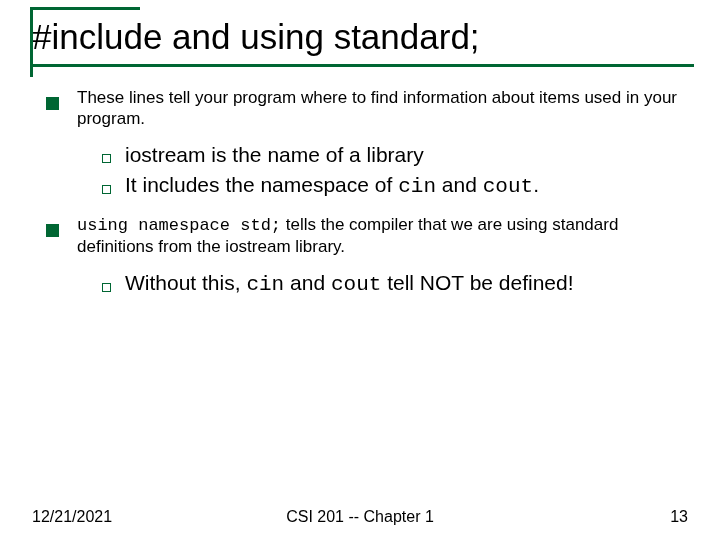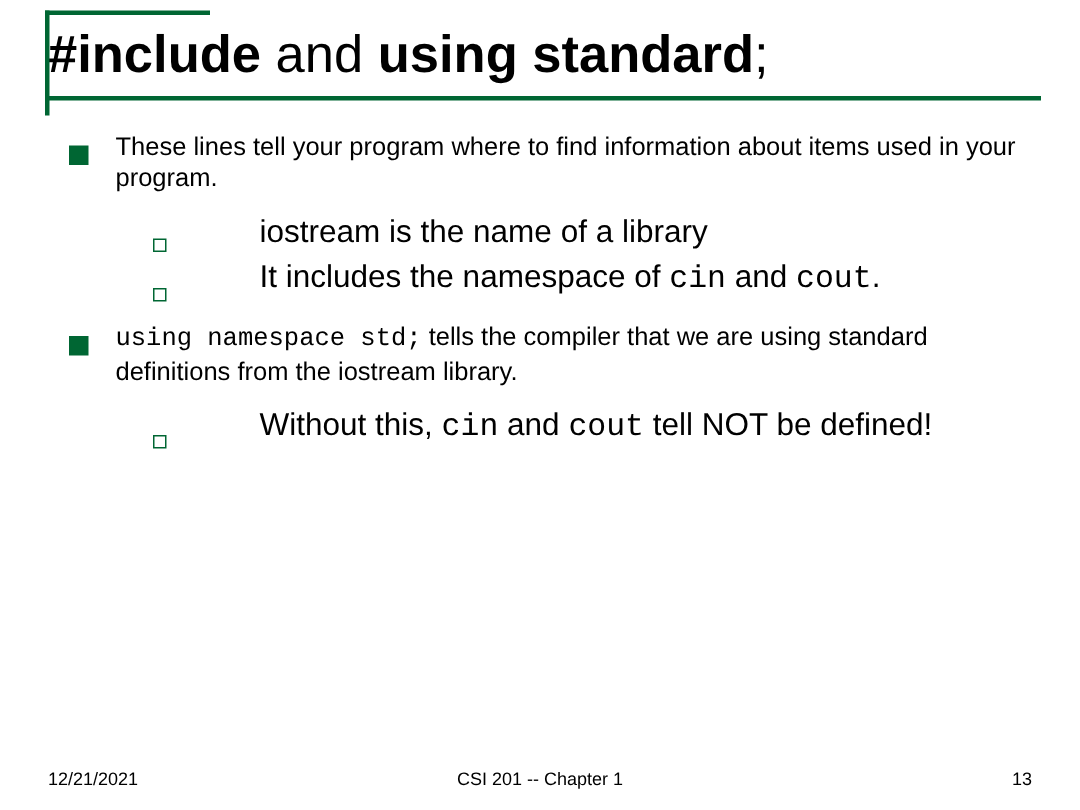--- a/index.html
+++ b/index.html
@@ -21,21 +21,21 @@
     position: relative;
     padding-bottom: 8px;
   }
   .title {
     font-size: 35px;
     font-weight: normal;
     color: #000;
     line-height: 1.1;
     padding-left: 6px;
   }
-  .title .bold { font-weight: bold; }
+  .title .bold { font-weight: normal; }
   .rule-top {
     position: absolute;
     left: 4px;
     top: -11px;
     width: 110px;
     height: 3px;
     background: #006633;
   }
   .rule-long {
     position: absolute;
@@ -75,23 +75,22 @@
     font-size: 17px;
     color: #000;
     line-height: 1.25;
   }
   .l2 {
     list-style: none;
     padding: 6px 0 10px 56px;
   }
   .l2 > li {
     display: flex;
-    align-items: flex-end;
+    align-items: center;
     margin-bottom: 3px;
-    gap: 48px;
   }
   .bullet2 {
     width: 9px; height: 9px;
     border: 1.5px solid #006633;
     flex-shrink: 0;
     margin-top: 7px;
     margin-right: 14px;
   }
   .l2-text {
     font-size: 21px;
@@ -101,21 +100,21 @@
   .mono { font-family: "Courier New", Courier, monospace; }
   .footer {
     position: absolute;
     bottom: 14px;
     left: 0;
     width: 100%;
     padding: 0 32px;
     display: flex;
     justify-content: space-between;
     align-items: flex-start;
-    font-size: 12px;
+    font-size: 16px;
     color: #000;
   }
   .footer-center {
     position: absolute;
     left: 50%;
     transform: translateX(-50%);
   }
 </style>
 </head>
 <body>

